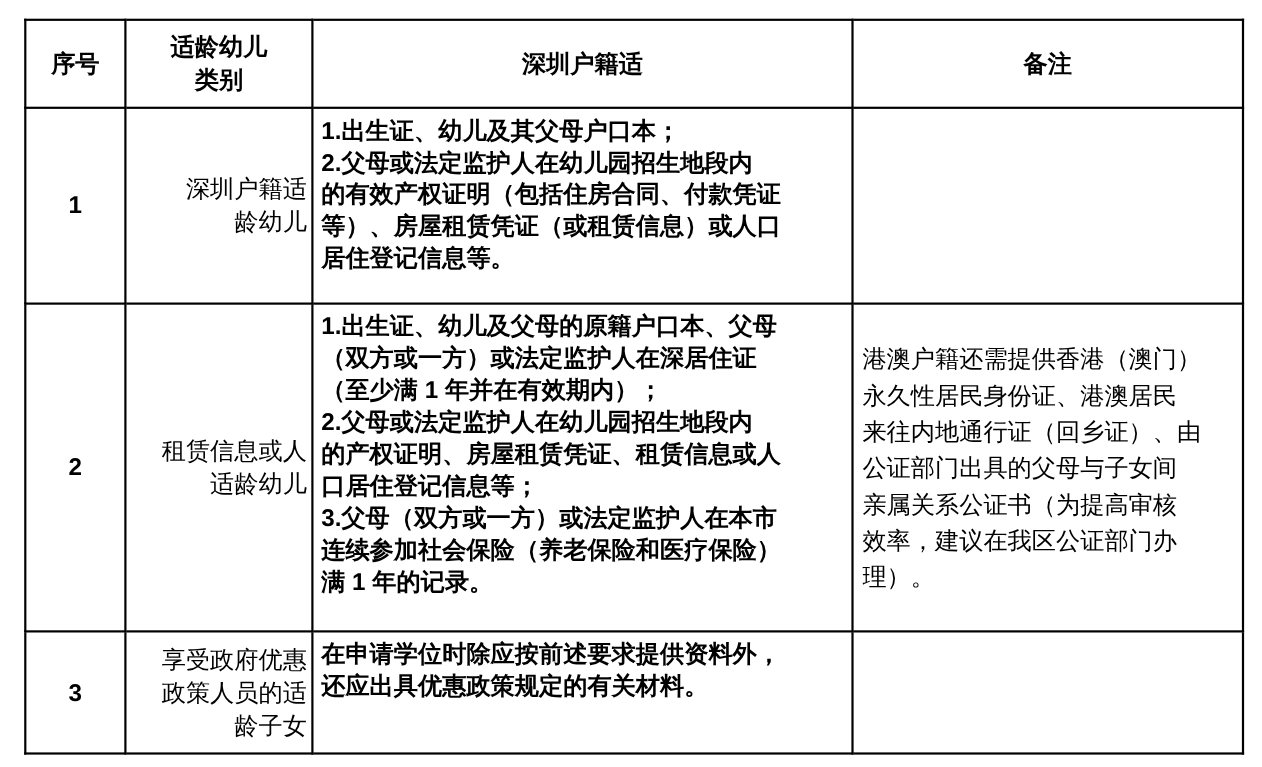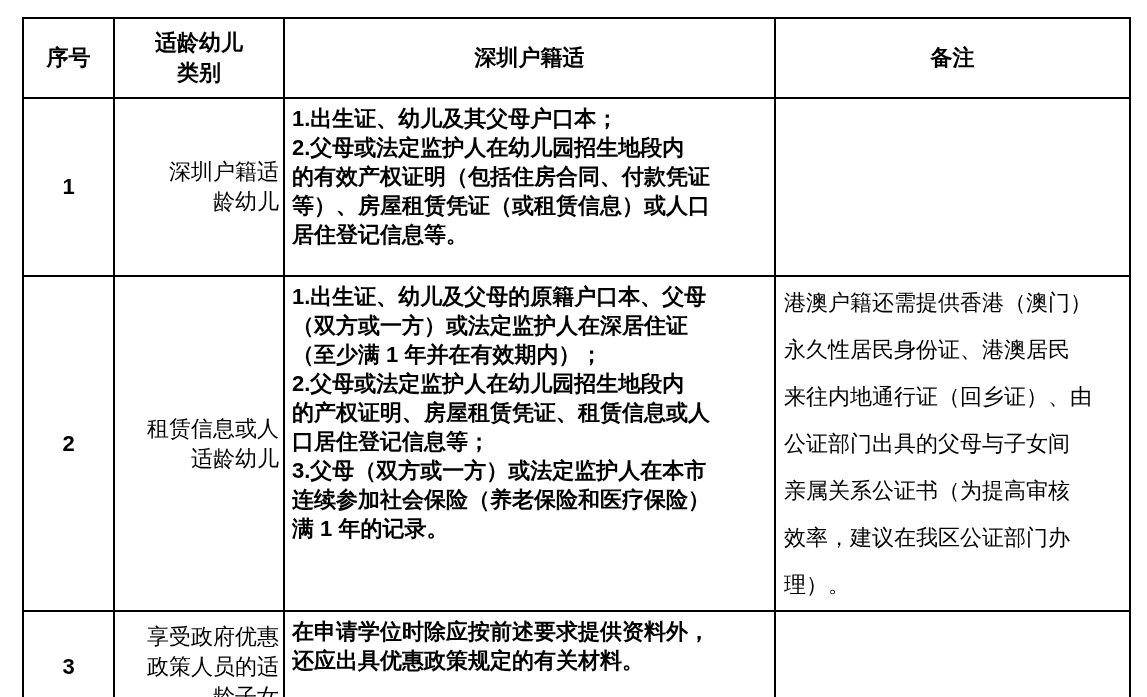--- a/index.html
+++ b/index.html
@@ -63,21 +63,21 @@
   td.mat {
     text-align: left;
     vertical-align: top;
     line-height: 29px;
     padding: 5px 4px 4px 7px;
     font-weight: bold;
   }
   td.rem {
     text-align: left;
     vertical-align: middle;
-    line-height: 47px;
+    line-height: 33px;
     padding: 2px 4px 2px 8px;
   }
 </style>
 </head>
 <body>
 
 <div class="table-wrap">
   <table class="req-table">
     <colgroup>
       <col class="c-no">

